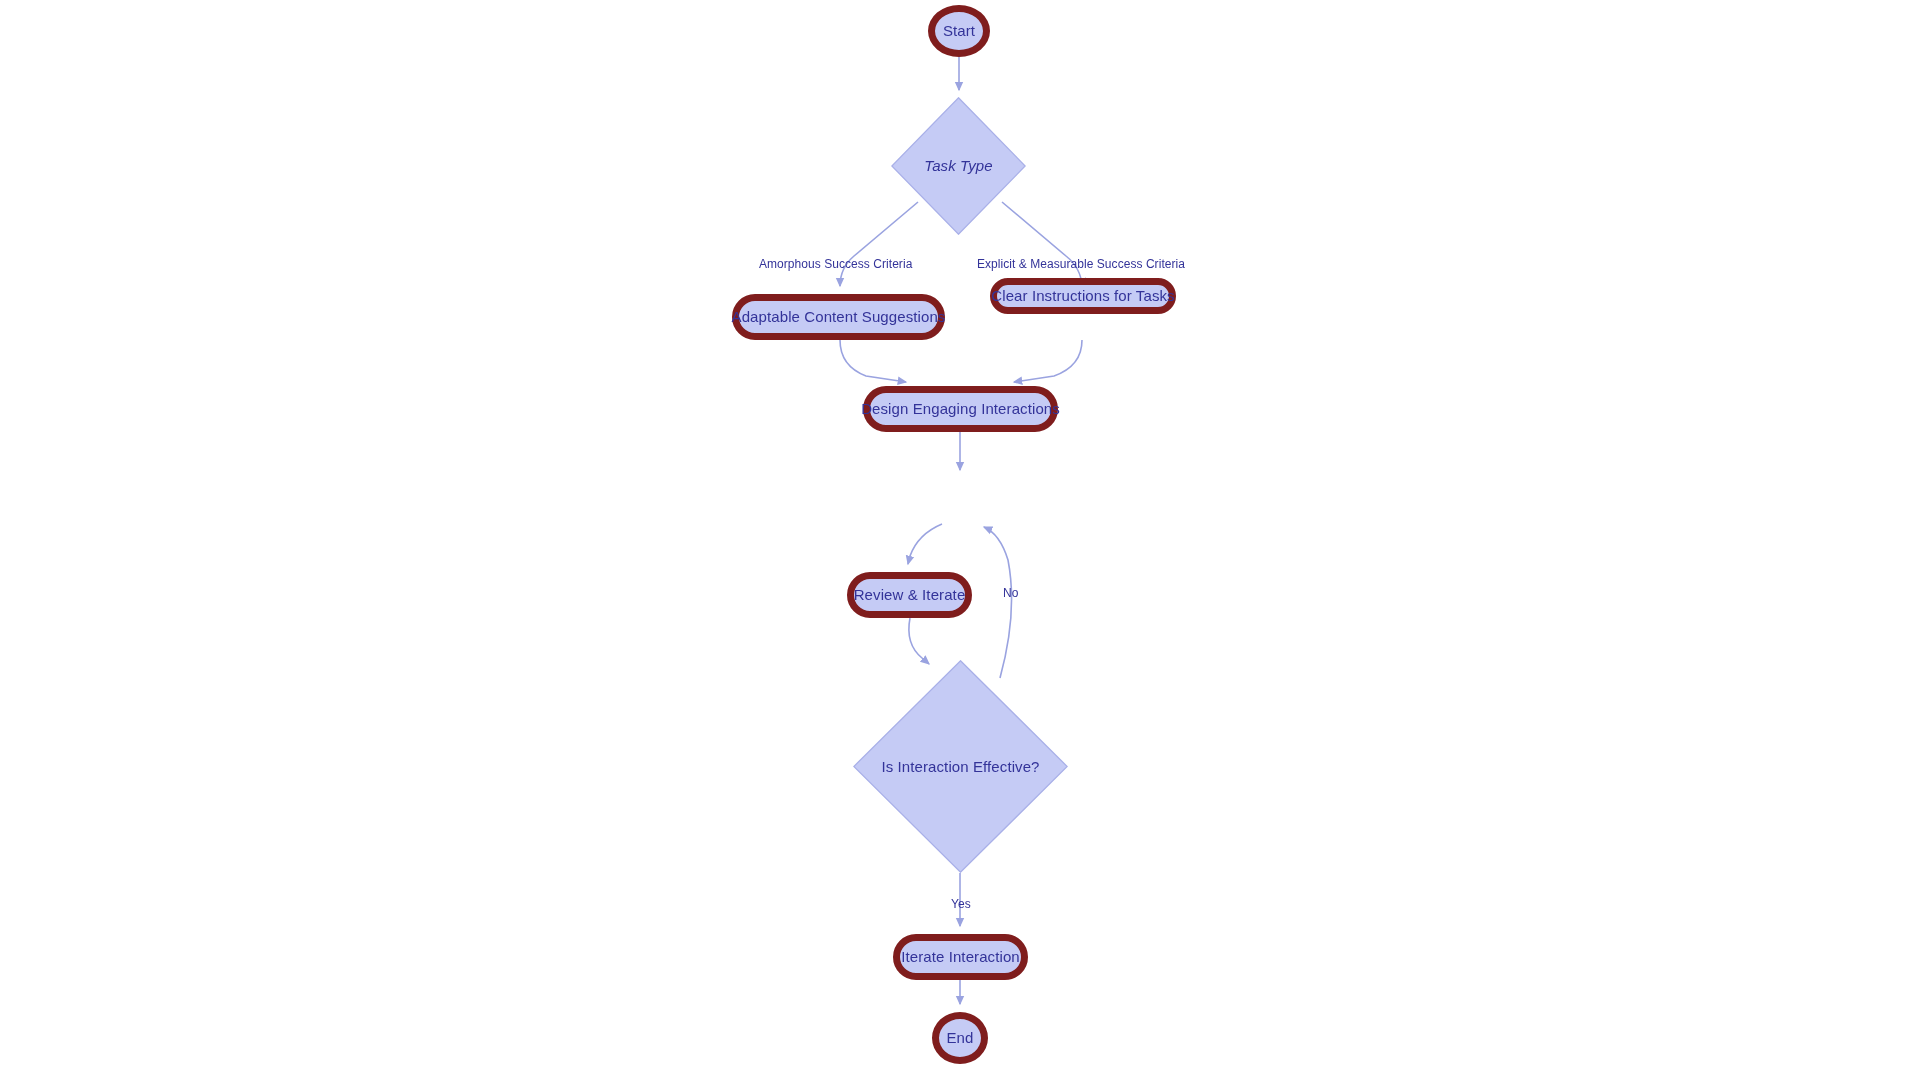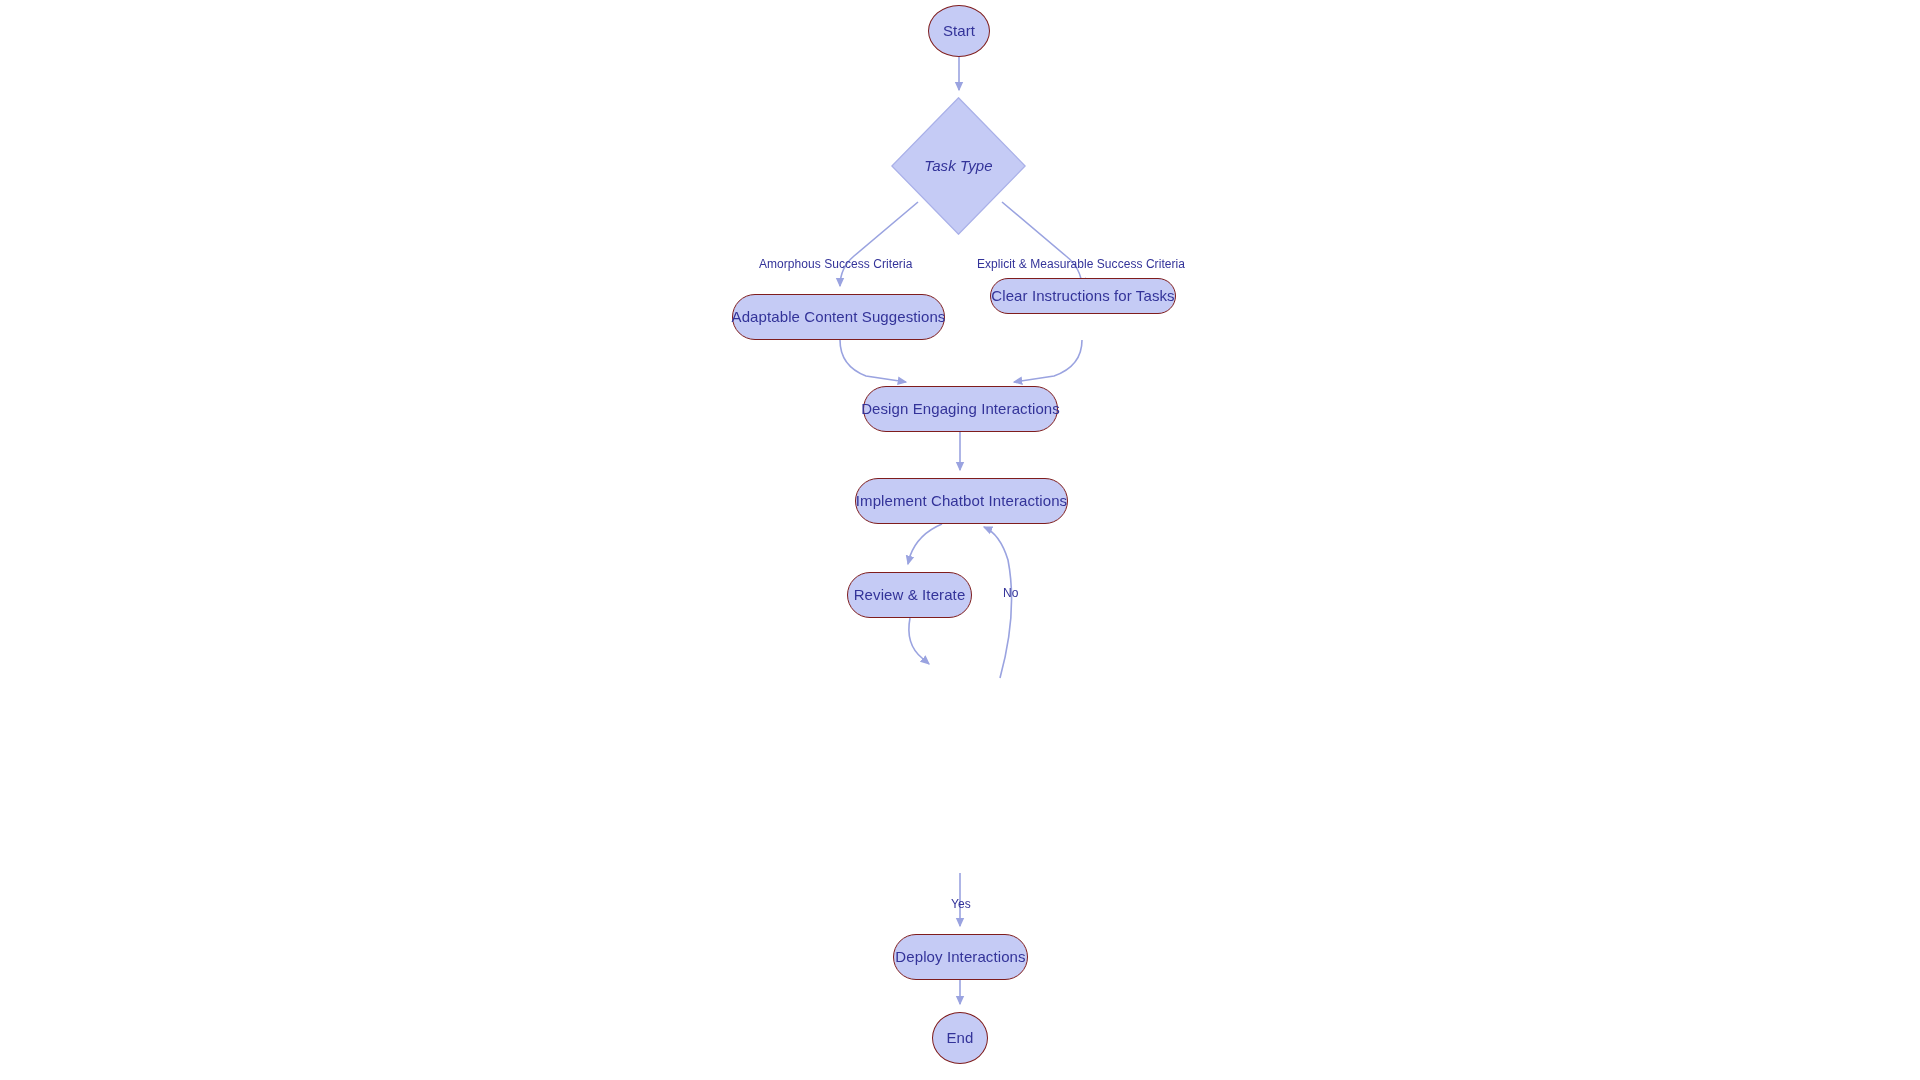--- a/index.html
+++ b/index.html
@@ -30,21 +30,21 @@
   }
   .node {
     position: absolute;
     box-sizing: border-box;
     display: flex;
     align-items: center;
     justify-content: center;
     text-align: center;
     color: #333399;
     background: #c5cbf5;
-    border: 1px solid #7f1d1d;
+    border: 7px solid #7f1d1d;
     font-size: 15px;
     line-height: 1.15;
     letter-spacing: 0.1px;
     white-space: nowrap;
   }
   .node.terminator {
     border-radius: 50%;
   }
   .node.process {
     border-radius: 23px;
@@ -126,31 +126,34 @@
   </div>
 
   <div class="node process" style="left:990px; top:278px; width:186px; height:36px;">
     <span>Clear Instructions for Tasks</span>
   </div>
 
   <div class="node process" style="left:863px; top:386px; width:195px; height:46px;">
     <span>Design Engaging Interactions</span>
   </div>
 
-  <div class="node process" style="left:855px; top:478px; width:213px; height:46px;">
-    <span>Implement Chatbot Interactions</span>
-  </div>
 
   <div class="node process" style="left:847px; top:572px; width:125px; height:46px;">
     <span>Review &amp; Iterate</span>
   </div>
 
+  <div class="node decision" style="left:853px; top:660px; width:215px; height:213px;">
+    <svg class="decision-shape" viewBox="0 0 215 213" preserveAspectRatio="none" xmlns="http://www.w3.org/2000/svg">
+      <polygon points="107.5,0.8 214.2,106.5 107.5,212.2 0.8,106.5" fill="#c5cbf5" stroke="#a9b0e8" stroke-width="1.3"></polygon>
+    </svg>
+    <span class="decision-label">Is Interaction Effective?</span>
+  </div>
 
   <div class="node process" style="left:893px; top:934px; width:135px; height:46px;">
-    <span>Deploy Interactions</span>
+    <span>Iterate Interaction</span>
   </div>
 
   <div class="node terminator" style="left:932px; top:1012px; width:56px; height:52px;">
     <span>End</span>
   </div>
 
   <div class="edge-label" style="left:759px; top:258px;">Amorphous Success Criteria</div>
 
   <div class="edge-label" style="left:977px; top:258px;">Explicit &amp; Measurable Success Criteria</div>
 

